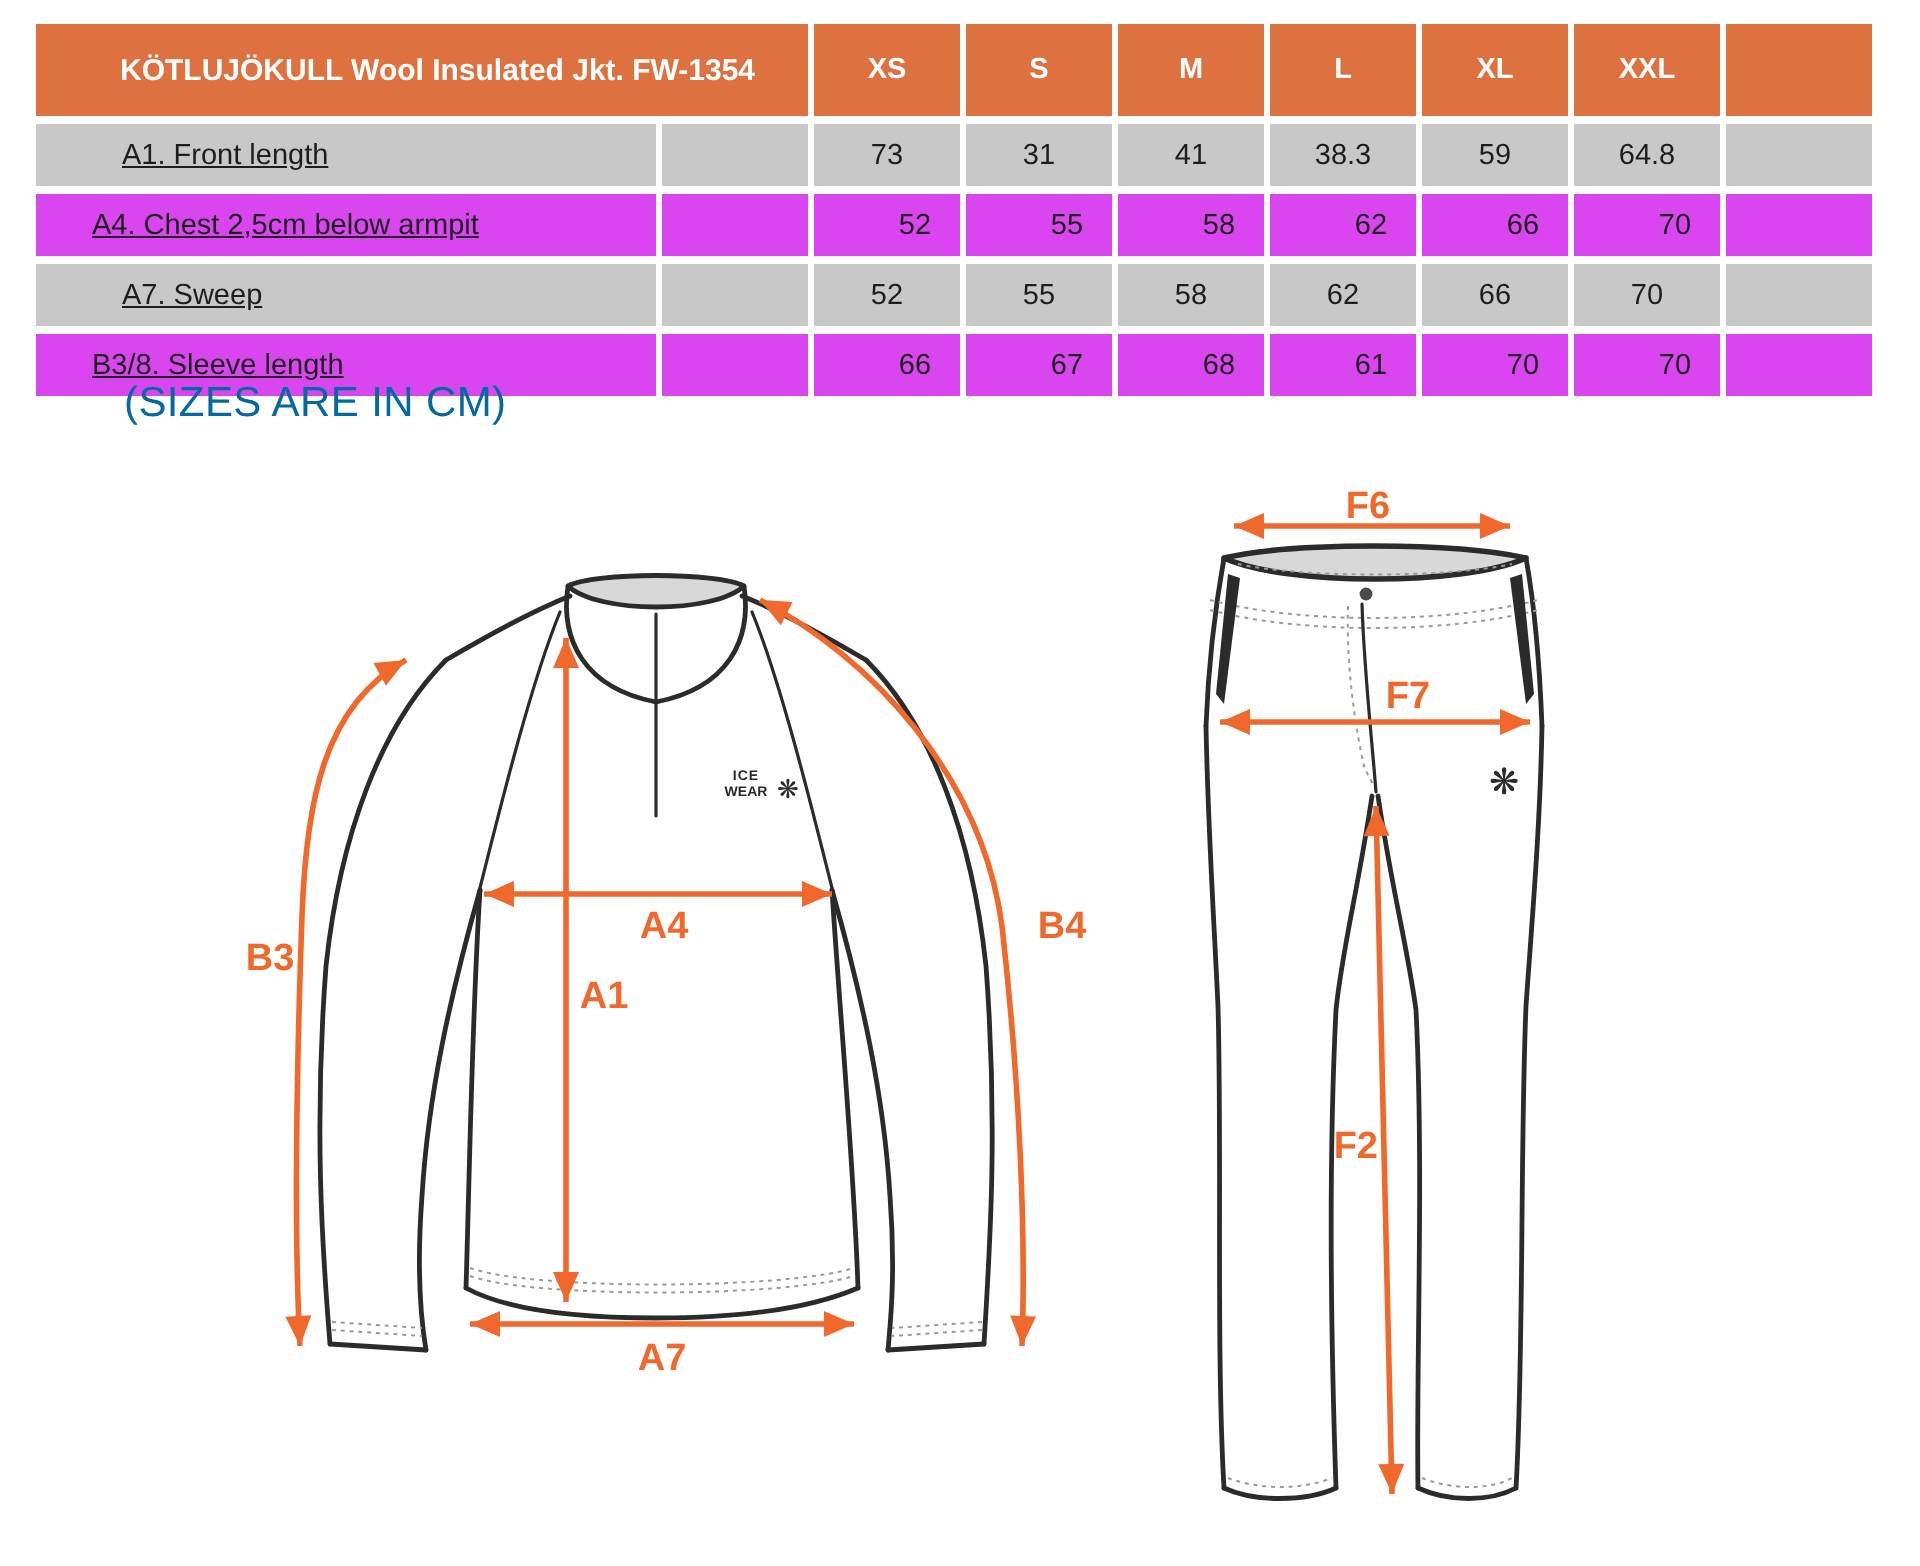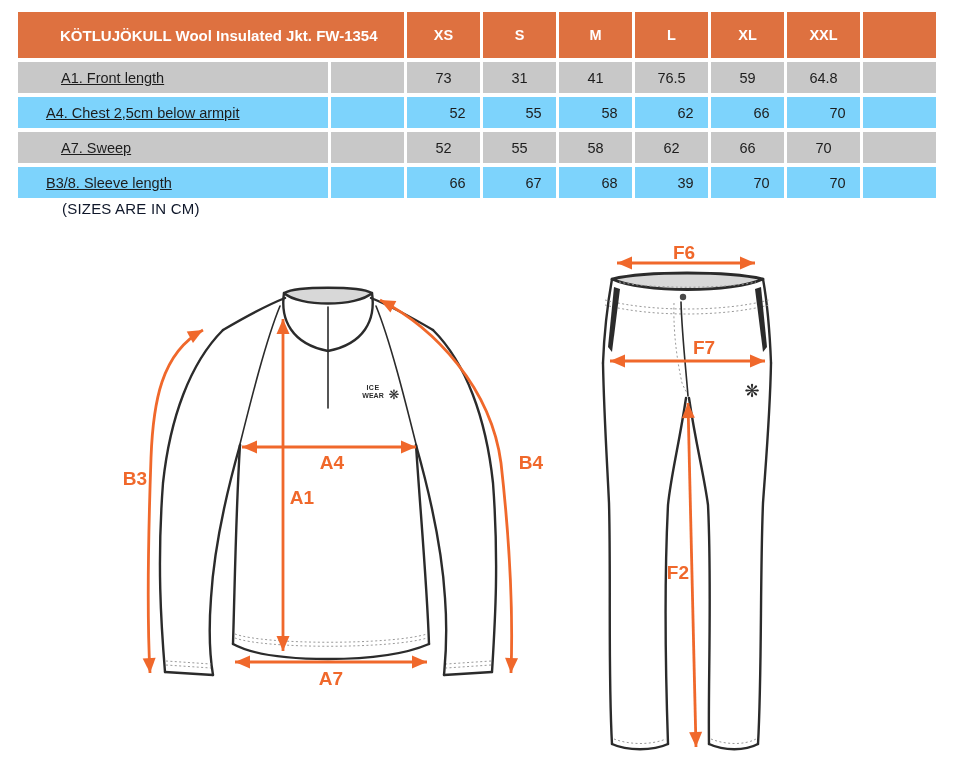--- a/index.html
+++ b/index.html
@@ -10,24 +10,24 @@
   .size-table{position:absolute;left:18px;top:12px;display:grid;
               grid-template-columns:310px repeat(8,73px);
               grid-template-rows:46px repeat(4,31px);
               gap:4px 3px;}
   .cell{display:flex;align-items:center;font-size:14.5px;color:#1d1d1d;}
   .head{background:#DE7140;color:#ffffff;font-weight:bold;justify-content:center;}
   .head.title{grid-column:1 / span 2;justify-content:flex-start;padding-left:42px;font-size:15px;}
   .lab{padding-left:43px;text-decoration:underline;}
   .val{justify-content:center;}
   .rd{background:#C8C8C8;}
-  .rl{background:#7dd3fc;padding-left:28px;}
+  .rl{background:#d946ef;padding-left:28px;}
 
   
-  .note{position:absolute;left:62px;top:200px;color:#0f172a;font-size:15px;letter-spacing:.2px;}
+  .note{position:absolute;left:62px;top:190px;color:#0369a1;font-size:21px;letter-spacing:.2px;}
 
   
   .jacket-svg{position:absolute;left:95px;top:248px;}
   .pants-svg{position:absolute;left:585px;top:245px;}
   svg text{font-family:"Liberation Sans", sans-serif;}
   .mlabel{fill:#F0682B;font-size:19px;font-weight:bold;}
   .outline{fill:none;stroke:#2b2b2b;stroke-width:2.4;stroke-linecap:round;stroke-linejoin:round;}
   .seam{fill:none;stroke:#2b2b2b;stroke-width:1.6;stroke-linecap:round;}
   .stitch{fill:none;stroke:#9a9a9a;stroke-width:1;stroke-dasharray:2 2.4;}
   .meas{fill:none;stroke:#F0682B;stroke-width:2.8;}
@@ -46,21 +46,21 @@
     <div class="cell head">L</div>
     <div class="cell head">XL</div>
     <div class="cell head">XXL</div>
     <div class="cell head"></div>
 
     <div class="cell lab rd">A1. Front length</div>
     <div class="cell rd"></div>
     <div class="cell val rd">73</div>
     <div class="cell val rd">31</div>
     <div class="cell val rd">41</div>
-    <div class="cell val rd">76.5</div>
+    <div class="cell val rd">38.3</div>
     <div class="cell val rd">59</div>
     <div class="cell val rd">64.8</div>
     <div class="cell rd"></div>
 
     <div class="cell lab rl">A4. Chest 2,5cm below armpit</div>
     <div class="cell rl"></div>
     <div class="cell val rl">52</div>
     <div class="cell val rl">55</div>
     <div class="cell val rl">58</div>
     <div class="cell val rl">62</div>
@@ -76,21 +76,21 @@
     <div class="cell val rd">62</div>
     <div class="cell val rd">66</div>
     <div class="cell val rd">70</div>
     <div class="cell rd"></div>
 
     <div class="cell lab rl">B3/8. Sleeve length</div>
     <div class="cell rl"></div>
     <div class="cell val rl">66</div>
     <div class="cell val rl">67</div>
     <div class="cell val rl">68</div>
-    <div class="cell val rl">39</div>
+    <div class="cell val rl">61</div>
     <div class="cell val rl">70</div>
     <div class="cell val rl">70</div>
     <div class="cell rl"></div>
   </div>
 
   <div class="note">(SIZES ARE IN CM)</div>
 
   <svg class="jacket-svg" width="460" height="470" viewBox="0 0 460 470">
     <defs>
       <marker id="ahj" markerUnits="userSpaceOnUse" markerWidth="16" markerHeight="14" refX="15.5" refY="7" orient="auto-start-reverse">

